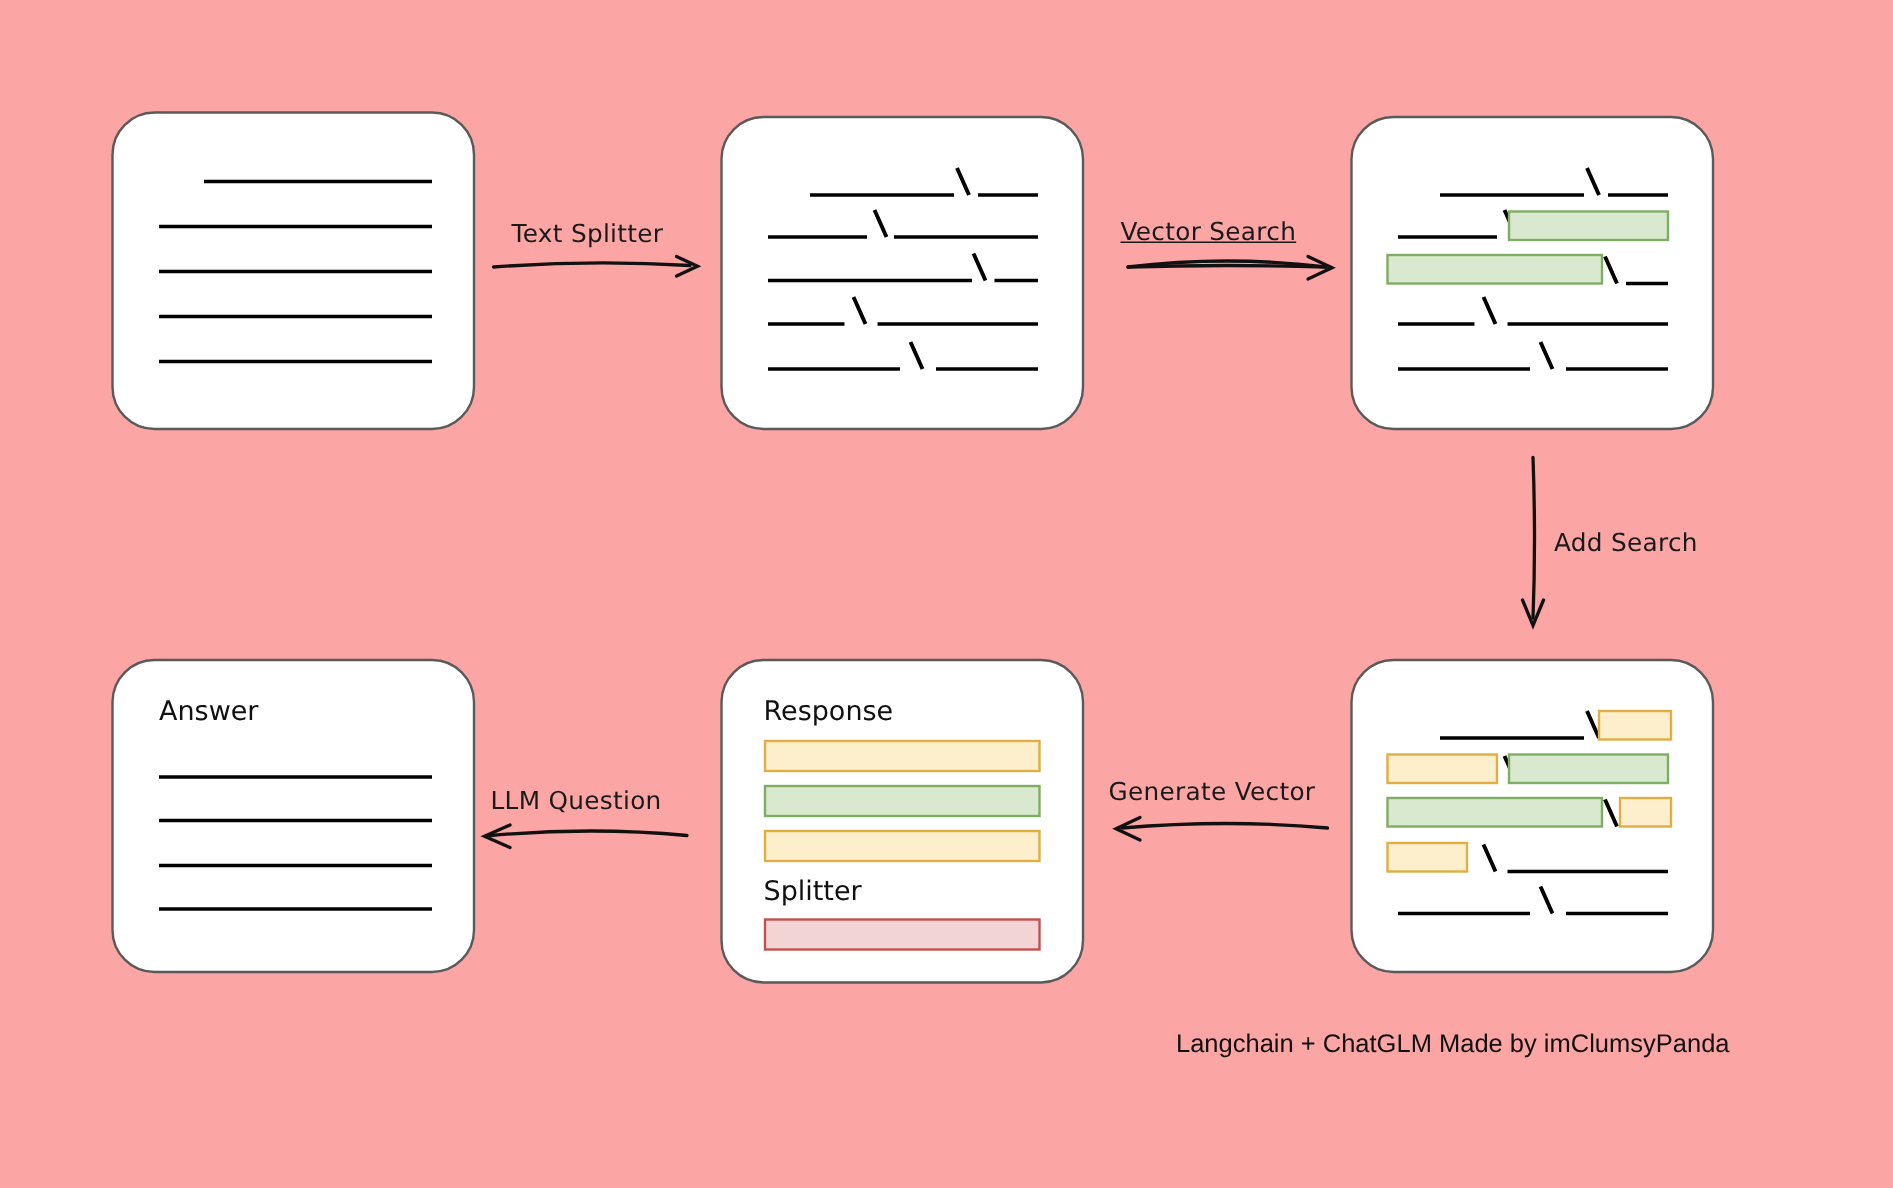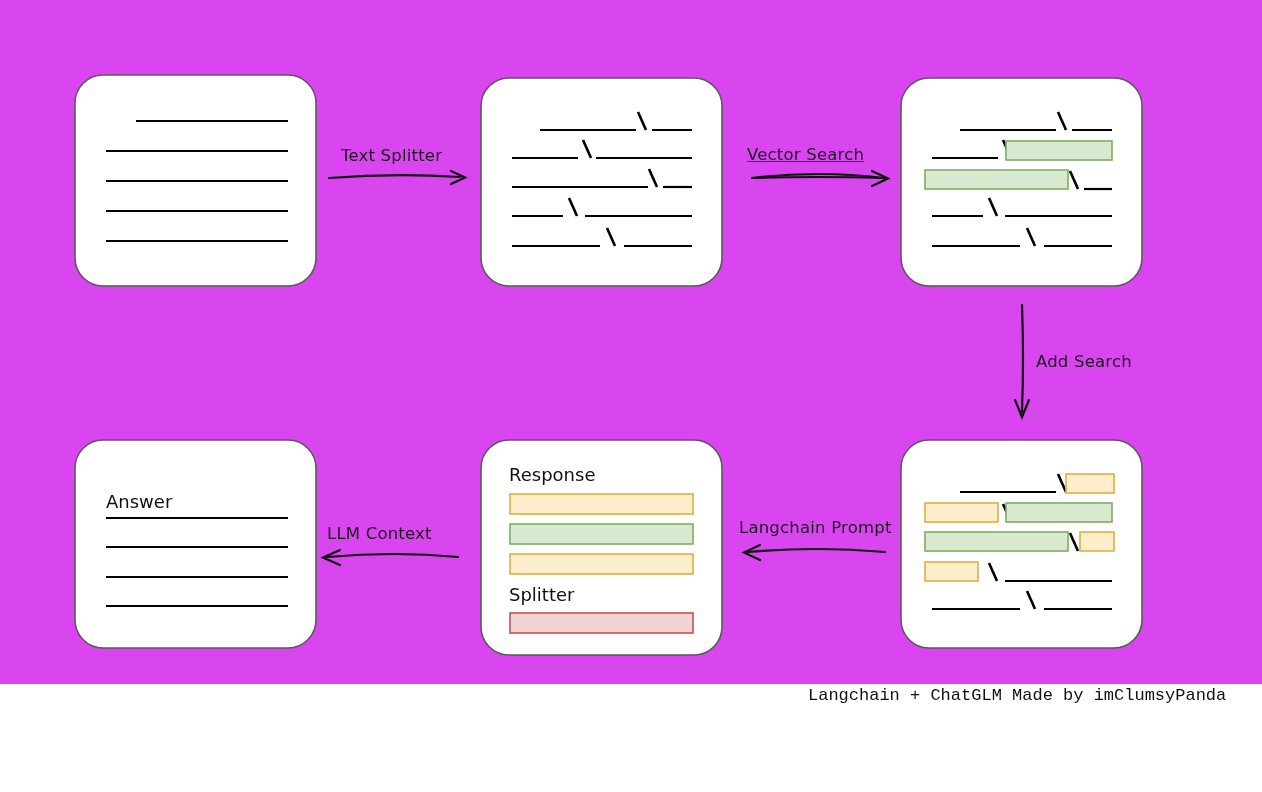--- a/index.html
+++ b/index.html
@@ -10,22 +10,22 @@
   }
   body {
     width: 1262px;
     height: 792px;
     font-family: "DejaVu Sans", sans-serif;
     overflow: hidden;
   }
   #canvas {
     position: relative;
     width: 1262px;
-    height: 684px;
-    background: #d946ef;
+    height: 792px;
+    background: #fca5a5;
     text-align: center;
   }
   svg#diagram {
     position: absolute;
     top: 0;
     left: 0;
     width: 1262px;
     height: 792px;
   }
   .box-shape {
@@ -73,25 +73,24 @@
   }
   .box-title {
     position: absolute;
     font-family: "DejaVu Sans", sans-serif;
     font-size: 18px;
     color: #111111;
     white-space: nowrap;
   }
   .footer {
     position: absolute;
-    font-family: Liberation Mono, monospace;
+    font-family: Liberation Sans, sans-serif;
     font-size: 17px;
     color: #111111;
     white-space: nowrap;
-    margin-left: 24px;
   }
 </style>
 </head>
 <body>
 
 <div id="canvas">
 
   <svg id="diagram" viewBox="0 0 1262 792">
 
     <g>
@@ -230,25 +229,25 @@
     </g>
 
   </svg>
 
   <div class="lbl" style="left:341px; top:146px;">Text Splitter</div>
 
   <div class="lbl" style="left:747px; top:145px;text-decoration:underline;">Vector Search</div>
 
   <div class="lbl" style="left:1036px; top:352px;">Add Search</div>
 
-  <div class="lbl" style="left:739px; top:518px;">Langchain Prompt</div>
-
-  <div class="lbl" style="left:327px; top:524px;">LLM Context</div>
-
-  <div class="box-title" style="left:106px; top:464px;margin-top:27px;">Answer</div>
+  <div class="lbl" style="left:739px; top:518px;">Generate Vector</div>
+
+  <div class="lbl" style="left:327px; top:524px;">LLM Question</div>
+
+  <div class="box-title" style="left:106px; top:464px;">Answer</div>
 
   <div class="box-title" style="left:509px; top:464px;">Response</div>
 
   <div class="box-title" style="left:509px; top:584px;">Splitter</div>
 
   <div class="footer" style="left:784px; top:686px;">Langchain + ChatGLM Made by imClumsyPanda</div>
 
 </div>
 
 </body></html>

